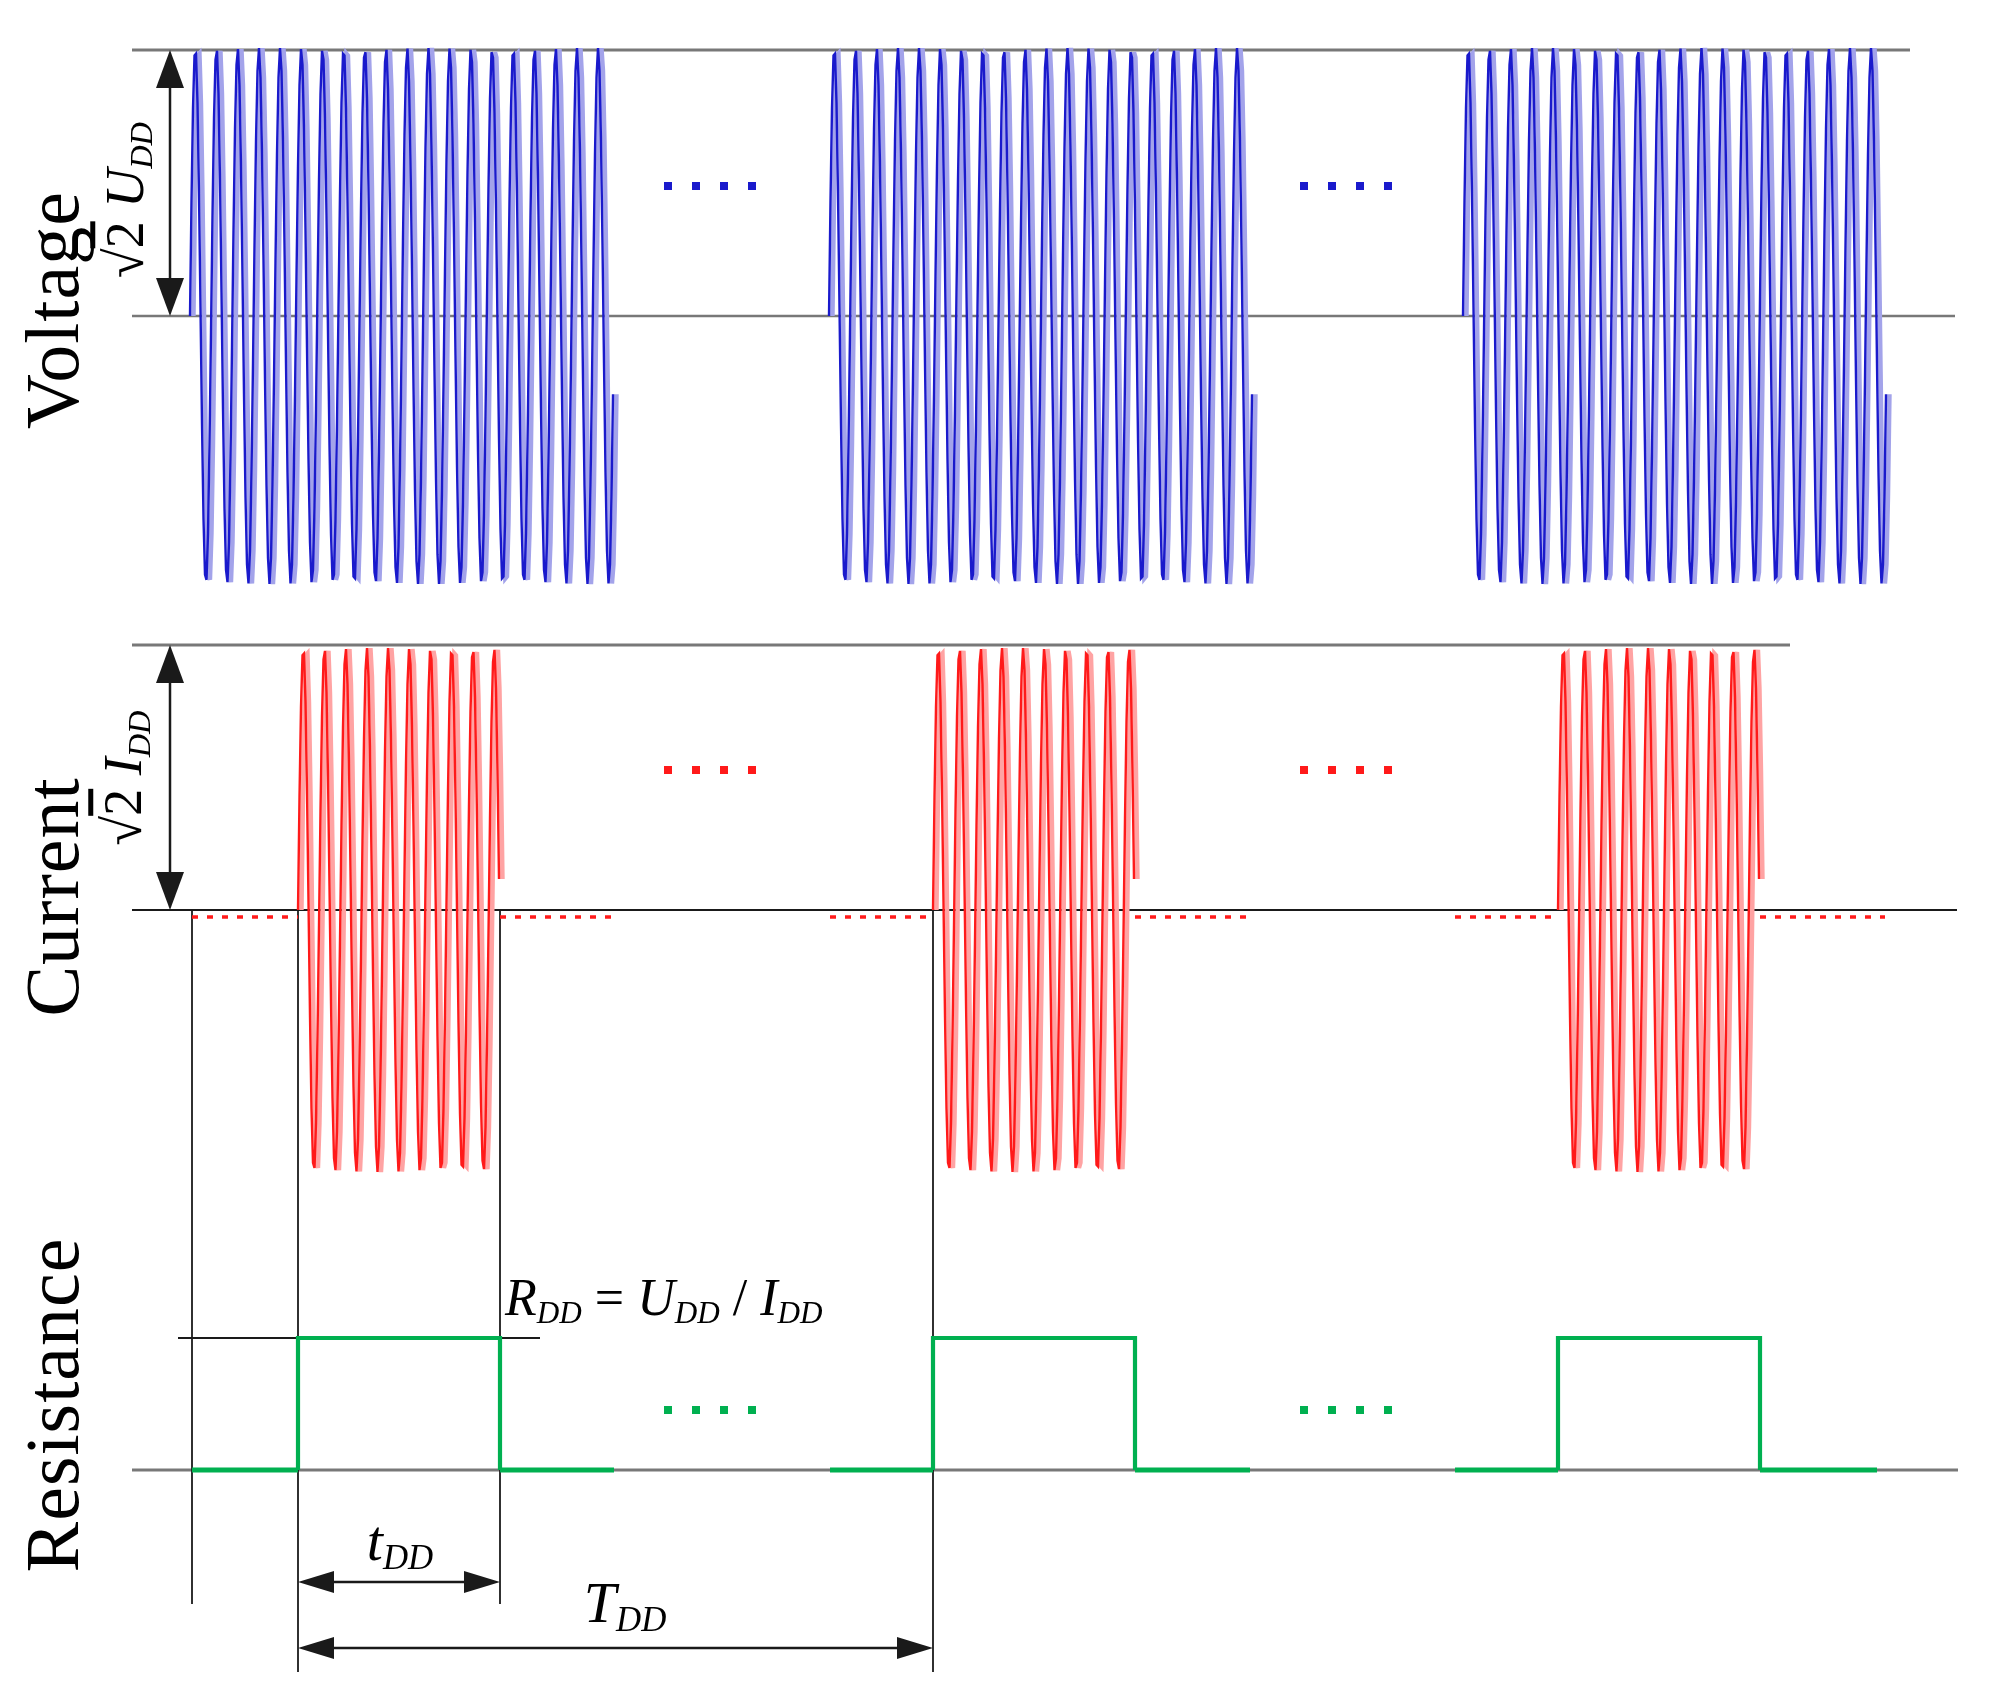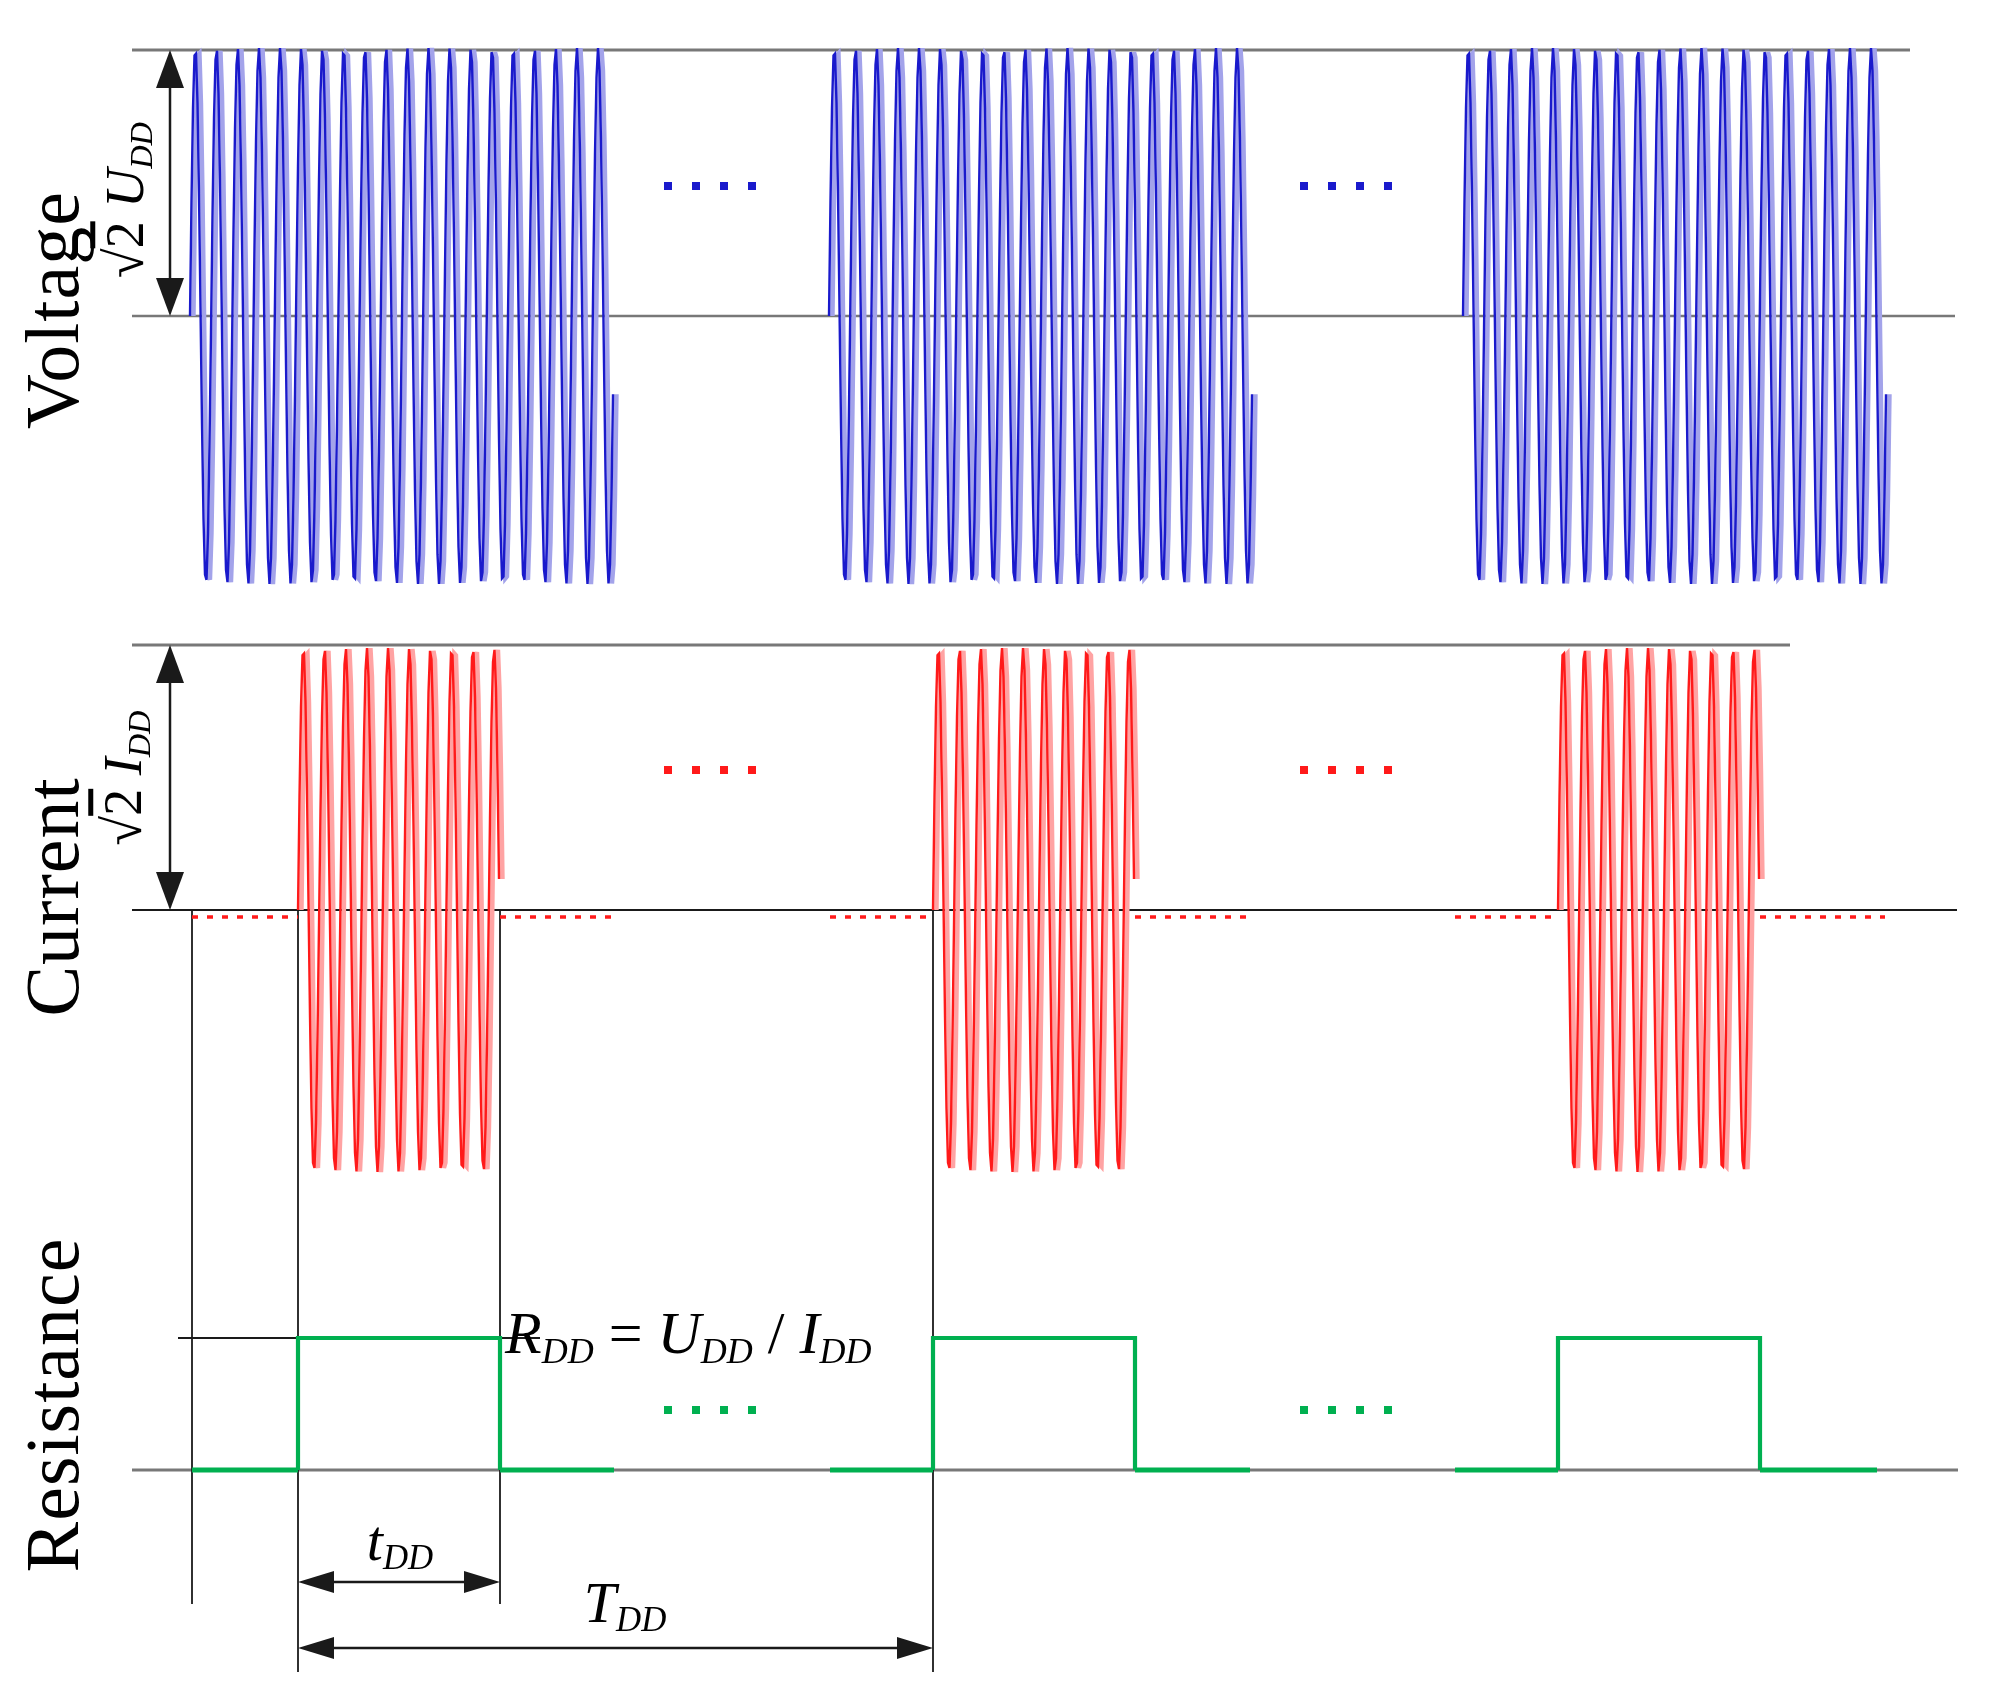--- a/index.html
+++ b/index.html
@@ -3,21 +3,21 @@
 <meta charset="utf-8">
 <style>
   html,body{margin:0;padding:0;background:#fff;}
   .canvas{position:relative;width:1991px;height:1696px;background:#fff;overflow:hidden;
           font-family:"Liberation Serif","DejaVu Serif",serif;color:#000;}
   .canvas svg{position:absolute;left:0;top:0;}
   .lbl{position:absolute;white-space:nowrap;line-height:1;}
   .rot{transform:translate(-50%,-50%) rotate(-90deg);}
   .axis-lbl{font-size:76px;letter-spacing:1px;}
   .amp-lbl{font-size:54px;}
-  .formula-lbl{font-size:60px;transform:translateY(-50%);margin-top:36px;}
+  .formula-lbl{font-size:52px;transform:translateY(-50%);}
   .dim-lbl{font-size:58px;transform:translate(-50%,-50%);}
   .s-it{font-style:italic;}
   .s-sub{font-style:italic;font-size:0.60em;vertical-align:-0.28em;letter-spacing:0;}
   .s-over{text-decoration:overline;}
   .s-plain{font-style:normal;}
 </style>
 </head>
 <body>
 
 <div class="canvas">

